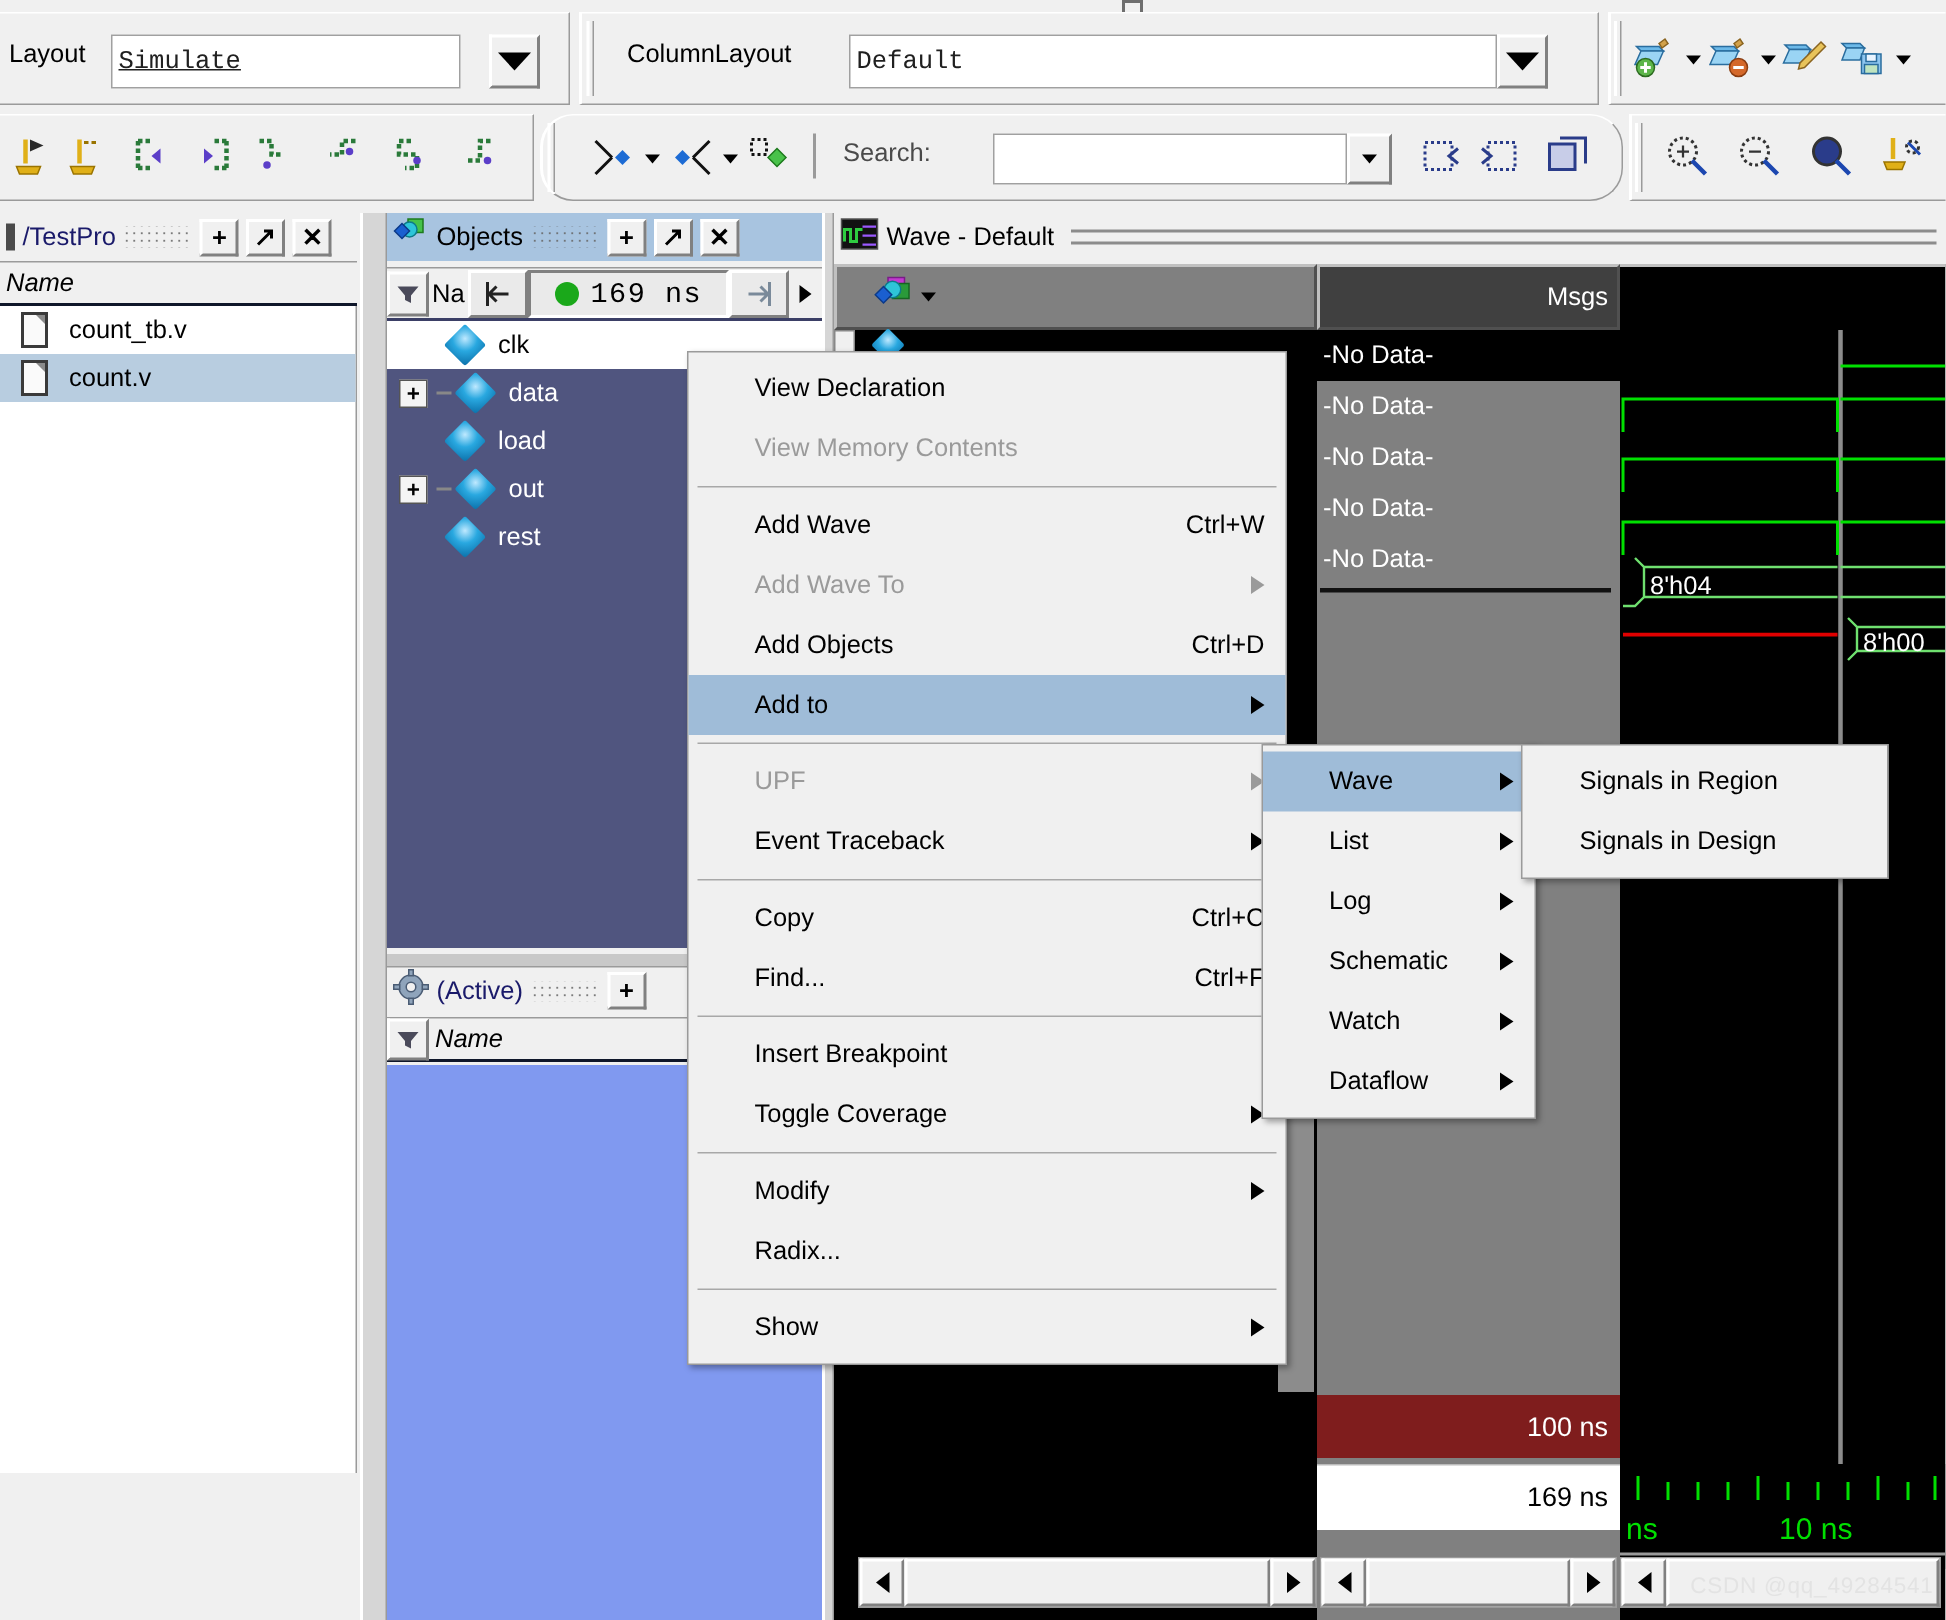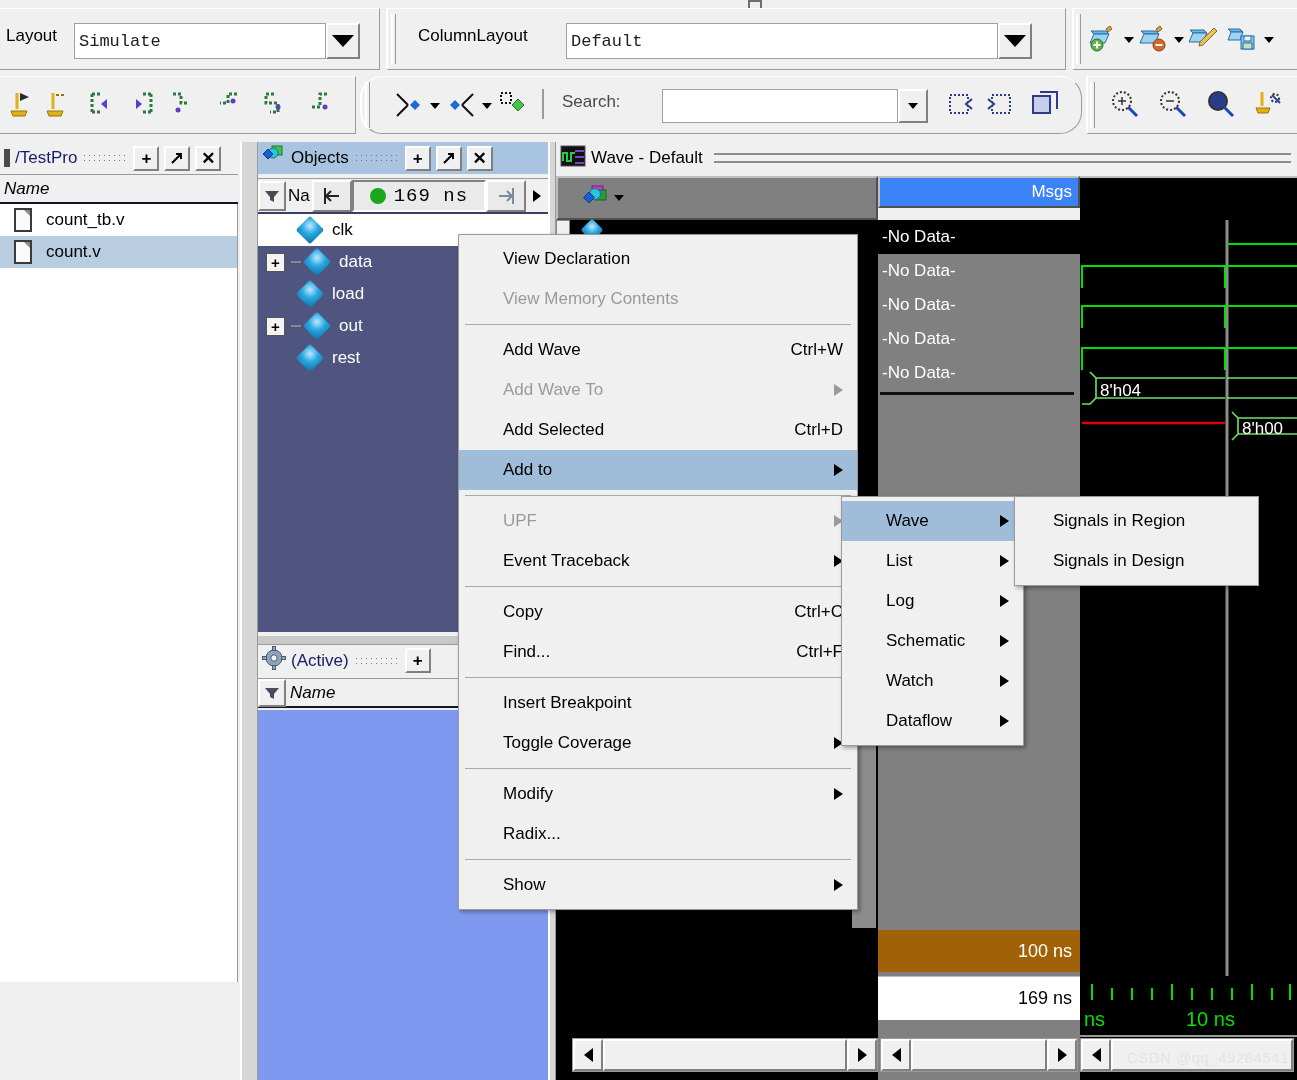--- a/index.html
+++ b/index.html
@@ -134,21 +134,21 @@
 <div id="app">
 
   <div class="tbrow" style="top:0; height:76px;">
 
     <div style="position:absolute;left:560px;top:0;width:190px;height:14px;border-bottom:2px solid #6e6e6e;"></div>
     <div style="position:absolute;left:748px;top:0;width:14px;height:14px;border:2px solid #6e6e6e;background:#f0f0f0;"></div>
     <div style="position:absolute;left:762px;top:0;width:220px;height:14px;border-bottom:2px solid #6e6e6e;"></div>
 
     <div class="tbgroup" style="left:-2px; top:8px; width:382px; height:62px;">
       <span class="tblabel" style="position:absolute;left:6px;top:17px;">Layout</span>
-      <div class="combo" style="position:absolute;left:74px;top:14px;width:252px;height:36px;">
+      <div class="combo" style="position:absolute;left:74px;top:14px;width:233px;height:36px;text-decoration:underline;">
         <span>Simulate</span>
       </div>
       <div class="combobtn" style="position:absolute;left:326px;top:14px;height:36px;">
         <span class="caret-dn"></span>
       </div>
     </div>
 
     <div class="tbgroup" style="left:386px; top:8px; width:680px; height:62px;">
       <div class="grip" style="left:3px;"></div>
       <span class="tblabel" style="position:absolute;left:30px;top:17px;">ColumnLayout</span>
@@ -501,42 +501,42 @@
         <svg width="26" height="24" viewBox="0 0 26 24">
           <rect x="10" y="1" width="11" height="10" fill="#c23ad0" stroke="#7a1d88"></rect>
           <rect x="13" y="5" width="11" height="10" fill="#2a9a3a" stroke="#176622"></rect>
           <circle cx="13" cy="9" r="5.5" fill="#2ec5d8" stroke="#0d7a8a"></circle>
           <path d="M7 7 l5.5 5.5 -5.5 5.5 -5.5 -5.5 Z" fill="#1a5fd0" stroke="#0c3a88"></path>
         </svg>
       </span>
       <span class="caret-sm" style="margin-left:6px;"></span>
     </div>
 
-    <div style="position:absolute;top:34px;left:322px;width:202px;height:32px;background:#3b82f6;border:2px solid;border-color:#c0c0c0 #505050 #505050 #c0c0c0;display:flex;align-items:center;justify-content:flex-end;padding-right:6px;color:#fff;font-size:17px;">
+    <div style="position:absolute;top:34px;left:322px;width:202px;height:44px;background:#404040;border:2px solid;border-color:#c0c0c0 #505050 #505050 #c0c0c0;display:flex;align-items:center;justify-content:flex-end;padding-right:6px;color:#fff;font-size:17px;">
       <span>Msgs</span>
     </div>
     <div style="position:absolute;top:34px;left:524px;width:217px;height:44px;background:#000;border-top:2px solid #c0c0c0;"></div>
 
     <div style="position:absolute;top:78px;left:0;width:322px;height:862px;background:#000;">
       <div style="position:absolute;top:0;left:0;width:14px;height:26px;background:#f0f0f0;border:1px solid #888;"></div>
       <div style="position:absolute;top:2px;left:28px;display:flex;align-items:center;gap:8px;">
         <span class="diamond" style="width:16px;height:16px;"></span>
       </div>
       <div style="position:absolute;top:278px;left:296px;width:24px;height:430px;background:#8c8c8c;"></div>
     </div>
 
     <div style="position:absolute;top:78px;left:322px;width:202px;height:862px;background:#808080;">
       <div class="msgrow" style="background:#000;">-No Data-</div>
       <div class="msgrow">-No Data-</div>
       <div class="msgrow">-No Data-</div>
       <div class="msgrow">-No Data-</div>
       <div class="msgrow">-No Data-</div>
       <div style="height:3px;background:#111;margin:2px 6px 0 2px;"></div>
 
-      <div style="position:absolute;bottom:110px;left:0;width:202px;height:42px;background:#a16207;color:#fff;font-size:18px;display:flex;align-items:center;justify-content:flex-end;padding-right:8px;">100 ns</div>
+      <div style="position:absolute;bottom:110px;left:0;width:202px;height:42px;background:#7f1d1d;color:#fff;font-size:18px;display:flex;align-items:center;justify-content:flex-end;padding-right:8px;">100 ns</div>
       <div style="position:absolute;bottom:62px;left:0;width:202px;height:44px;background:#fff;color:#000;font-size:18px;display:flex;align-items:center;justify-content:flex-end;padding-right:8px;border-top:1px solid #bbb;">169 ns</div>
     </div>
 
     <div style="position:absolute;top:78px;left:524px;width:217px;height:862px;background:#000;">
       <svg width="217" height="862" viewBox="0 0 217 862" style="display:block;">
 
         <line x1="147" y1="0" x2="147" y2="760" stroke="#8c8c8c" stroke-width="3"></line>
 
         <path d="M2 68 v-22 h143 v22 M147 46 h70" stroke="#00e000" stroke-width="2" fill="none"></path>
         <path d="M147 24 h70" stroke="#00e000" stroke-width="2" fill="none"></path>
@@ -612,21 +612,21 @@
     <div class="msep"></div>
     <div class="mitem">
       <span>Add Wave</span>
       <span class="accel">Ctrl+W</span>
     </div>
     <div class="mitem disabled hasarrow">
       <span>Add Wave To</span>
       <span class="subarrow"></span>
     </div>
     <div class="mitem">
-      <span>Add Selected</span>
+      <span>Add Objects</span>
       <span class="accel">Ctrl+D</span>
     </div>
     <div class="mitem sel hasarrow">
       <span>Add to</span>
       <span class="subarrow"></span>
     </div>
     <div class="msep"></div>
     <div class="mitem disabled hasarrow">
       <span>UPF</span>
       <span class="subarrow"></span>

